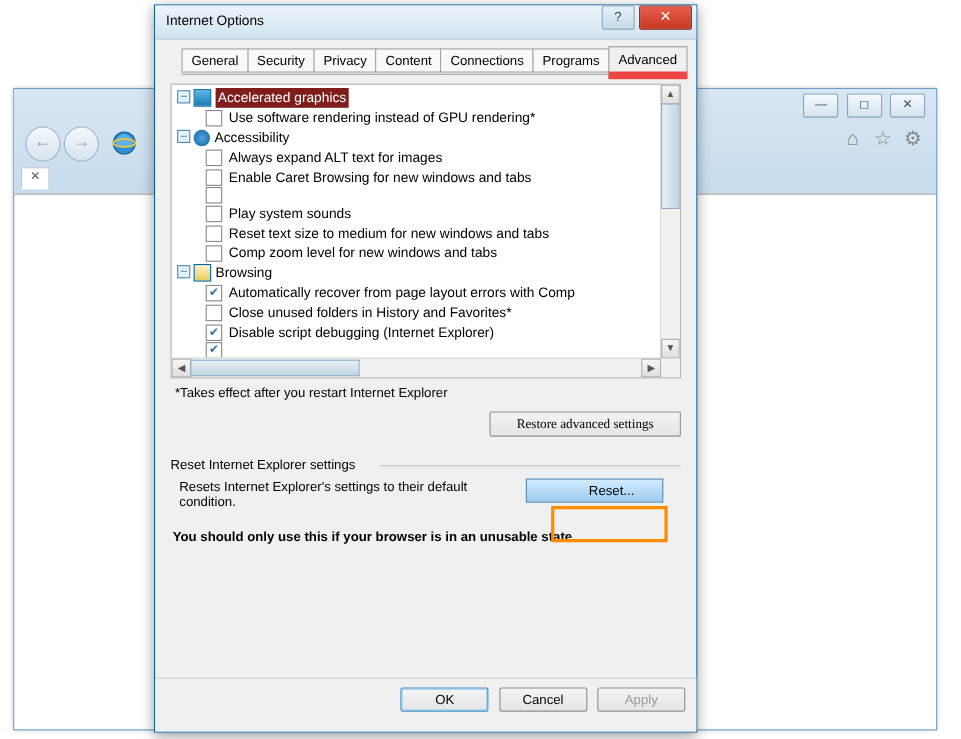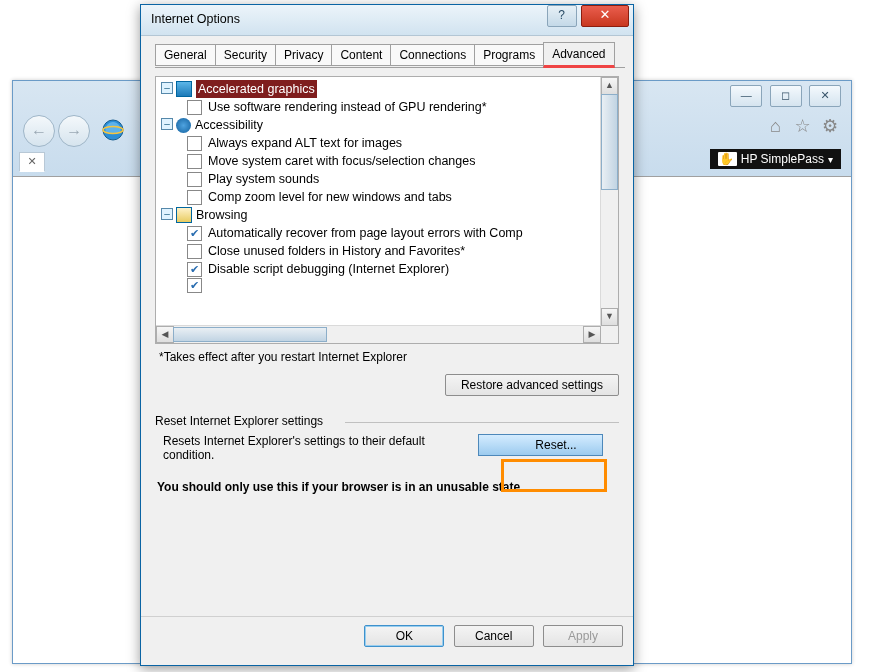--- a/index.html
+++ b/index.html
@@ -16,44 +16,44 @@
 .toolbar-ext { position:absolute; top:68px; right:10px; background:#111; color:#fff; padding:3px 8px; font-size:12px; border-radius:0; }
 .toolbar-ext::after { content:"▾"; margin-left:4px; font-size:10px; }
 
 .dialog { position:absolute; left:140px; top:4px; width:492px; height:660px; background:#f0f0f0; border:1px solid #0a64a4; box-shadow:0 3px 12px rgba(0,0,0,0.4); }
 .titlebar { height:30px; background:linear-gradient(#ecf4fa,#d1e3f0); border-bottom:1px solid #b3c6d4; position:relative; }
 .title-text { position:absolute; left:10px; top:7px; font-size:12.5px; color:#000;text-align:center; }
 .title-ctrls { position:absolute; right:4px; top:0; }
 .title-help { width:28px; height:20px; background:linear-gradient(#e7f0f6,#c4d9e8); border:1px solid #8aa5ba; display:inline-block; text-align:center; font-size:12px; color:#2a4c66; line-height:18px; border-radius:2px; }
 .title-close { width:46px; height:20px; background:linear-gradient(#ea5e4e,#c8371f); border:1px solid #8c1d0f; display:inline-block; text-align:center; color:#fff; line-height:18px; border-radius:2px; margin-left:1px; font-size:13px; }
 
-.tabstrip { margin:8px 8px 0 14px; border-bottom:1px solid #a0a0a0; height:23px; position:relative; }
+.tabstrip { margin:8px 8px 0 24px; border-bottom:1px solid #a0a0a0; height:23px; position:relative; }
 .tab { float:left; padding:3px 8px; border:1px solid #a0a0a0; background:#f9f9f9; margin-right:-1px; font-size:12px; color:#000; border-bottom:1px solid #a0a0a0; cursor:default; }
-.tab.active { background:#f0f0f0; border-bottom:3px solid #ef4444; position:relative; z-index:1; margin-top:-2px; padding-top:4px; padding-bottom:4px; }
+.tab.active { background:#f0f0f0; border-bottom:7px solid #ef4444; position:relative; z-index:1; margin-top:-2px; padding-top:4px; padding-bottom:4px; }
 
 .body { padding:8px 14px; }
 .group-label { font-size:12px; color:#000; margin-bottom:4px; position:relative; }
 .group-label .line { position:absolute; left:52px; right:0; top:8px; border-top:1px solid #c0c0c0; }
 .group-label2 .line { left:190px; }
 
 .listbox { border:1px solid #adadad; background:#fff; height:266px; position:relative; margin-bottom:6px; overflow:hidden; }
 .list-inner { position:absolute; left:0; top:0; right:17px; bottom:17px; overflow:hidden; padding:3px; }
 .tree-node { white-space:nowrap; font-size:12.5px; line-height:18px; padding:0 2px; display:flex; align-items:center; }
 .tree-node.child { padding-left:28px; }
 .tree-node .sel { background:#7f1d1d; color:#fff; padding:0 2px; }
 .cat-icon { width:14px; height:14px; display:inline-block; margin-right:4px; border:1px solid #0066a0; vertical-align:middle; flex-shrink:0; }
 .minus-icon { width:10px; height:10px; border:1px solid #5588aa; background:#dff3ff; display:inline-block; margin-right:3px; position:relative; top:-1px; font-size:10px; line-height:9px; text-align:center; color:#2c6c8c; flex-shrink:0; }
 .chk { width:13px; height:13px; border:1px solid #888; background:#fff; display:inline-block; margin-right:6px; text-align:center; line-height:12px; font-size:11px; color:#2a6db0; flex-shrink:0; }
 .chk.checked::before { content:"✔"; }
 .accel-icon { background:linear-gradient(#5cb6e8,#1d7ab8); }
 .acc-icon { background:radial-gradient(circle,#4fa3e0,#11609e); border-radius:50%; border:0; width:15px; height:15px; }
 .browse-icon { background:linear-gradient(#fff2c9,#e8cc60); }
 
 .note { font-size:12px; margin:2px 0 10px 4px; }
-.btn { background:linear-gradient(#f4f4f4,#e4e4e4); border:1px solid #8d8d8d; padding:3px 0; font-size:12px; text-align:center; cursor:default; border-radius:2px; }
+.btn { background:linear-gradient(#f4f4f4,#e4e4e4); border:1px solid #8d8d8d; padding:3px 0; font-size:12px; text-align:center; cursor:default; border-radius:2px;font-family:Liberation Serif, serif; }
 .btn-restore { width:172px; float:right; margin-bottom:12px; }
 .reset-area { clear:both; padding-top:6px; }
 .btn-reset { width:92px; position:absolute; right:16px; background:linear-gradient(#d4ecff,#9ccbef); border:1px solid #4d88ba; color:#000; padding:3px 0; text-align:center; }
 .reset-highlight { position:absolute; right:12px; width:100px; height:27px; border:3px solid #ff8c00; margin-top:-3px; }
 
 .vsb { position:absolute; right:0; top:0; bottom:17px; width:17px; background:#f0f0f0; border-left:1px solid #dadada; }
 .vsb-btn { height:16px; background:linear-gradient(#f6f6f6,#dedede); border:1px solid #adadad; text-align:center; font-size:9px; color:#555; line-height:14px; }
 .vsb-thumb { position:absolute; top:17px; left:0; right:0; height:94px; background:linear-gradient(90deg,#e9eff4,#c1d4e3); border:1px solid #8caec9; }
 .vsb-bot { position:absolute; bottom:0; left:0; right:0; }
 .hsb { position:absolute; left:0; right:17px; bottom:0; height:17px; background:#f0f0f0; border-top:1px solid #dadada; }
@@ -87,21 +87,20 @@
           <path d="M12 4a8 8 0 0 0-7 11h14a8 8 0 0 0-7-11z" fill="#5db2ea"></path>
           <ellipse cx="12" cy="12" rx="10" ry="3.5" fill="none" stroke="#f7c53c" stroke-width="1.6"></ellipse>
         </svg>
     </div>
     <div class="bg-tab">✕</div>
     <div class="br-icons">
       <span class="br-ico">⌂</span>
       <span class="br-ico">☆</span>
       <span class="br-ico">⚙</span>
     </div>
-    <div class="toolbar-ext"><span style="background:#fff;color:#000;padding:0 2px;margin-right:4px;border-radius:1px;">✋</span><span>HP SimplePass</span></div>
   </div>
 </div>
 
 <div class="dialog">
   <div class="titlebar">
     <div class="title-text">Internet Options</div>
     <div class="title-ctrls">
       <span class="title-help">?</span>
       <span class="title-close">✕</span>
     </div>
@@ -134,25 +133,32 @@
             <span class="minus-icon">–</span>
             <span class="cat-icon acc-icon"></span>
             <span>Accessibility</span>
           </div>
           <div class="tree-node child">
             <span class="chk"></span>
             <span>Always expand ALT text for images</span>
           </div>
           <div class="tree-node child">
             <span class="chk"></span>
-            <span>Move system caret with focus/selection changes</span>
+            <span>Enable Caret Browsing for new windows and tabs</span>
+          </div>
+          <div class="tree-node child">
+            <span class="chk"></span>
           </div>
           <div class="tree-node child">
             <span class="chk"></span>
             <span>Play system sounds</span>
+          </div>
+          <div class="tree-node child">
+            <span class="chk"></span>
+            <span>Reset text size to medium for new windows and tabs</span>
           </div>
           <div class="tree-node child">
             <span class="chk"></span>
             <span>Comp zoom level for new windows and tabs</span>
           </div>
           <div class="tree-node">
             <span class="minus-icon">–</span>
             <span class="cat-icon browse-icon"></span>
             <span>Browsing</span>
           </div>

